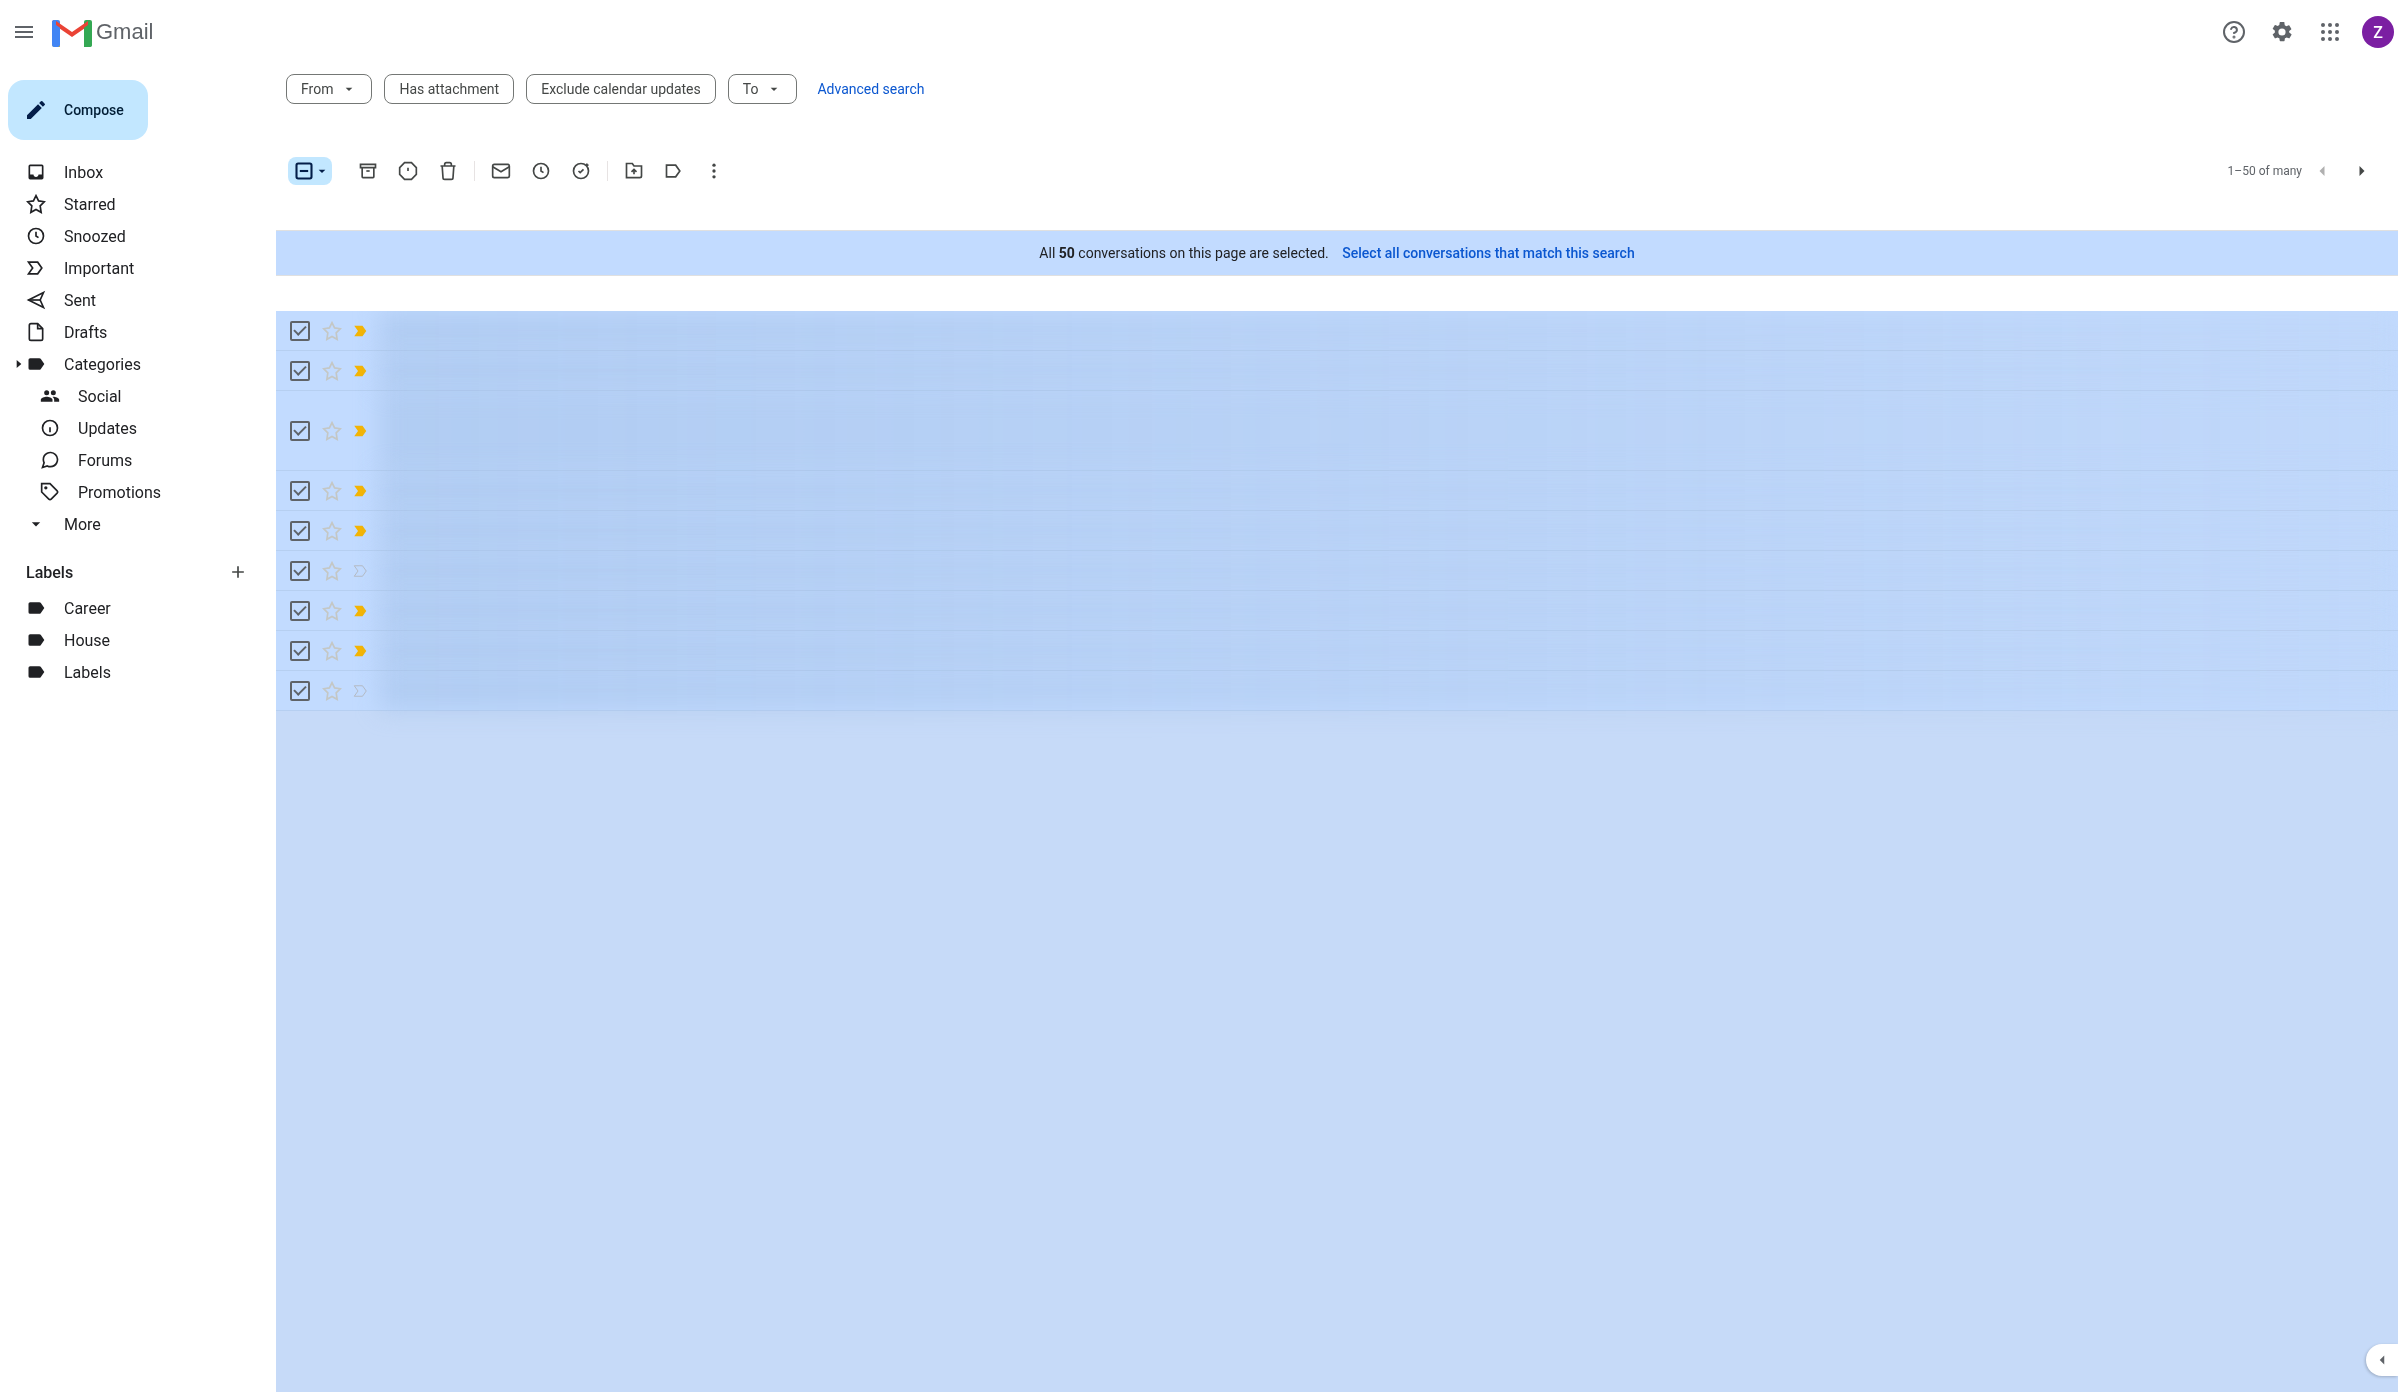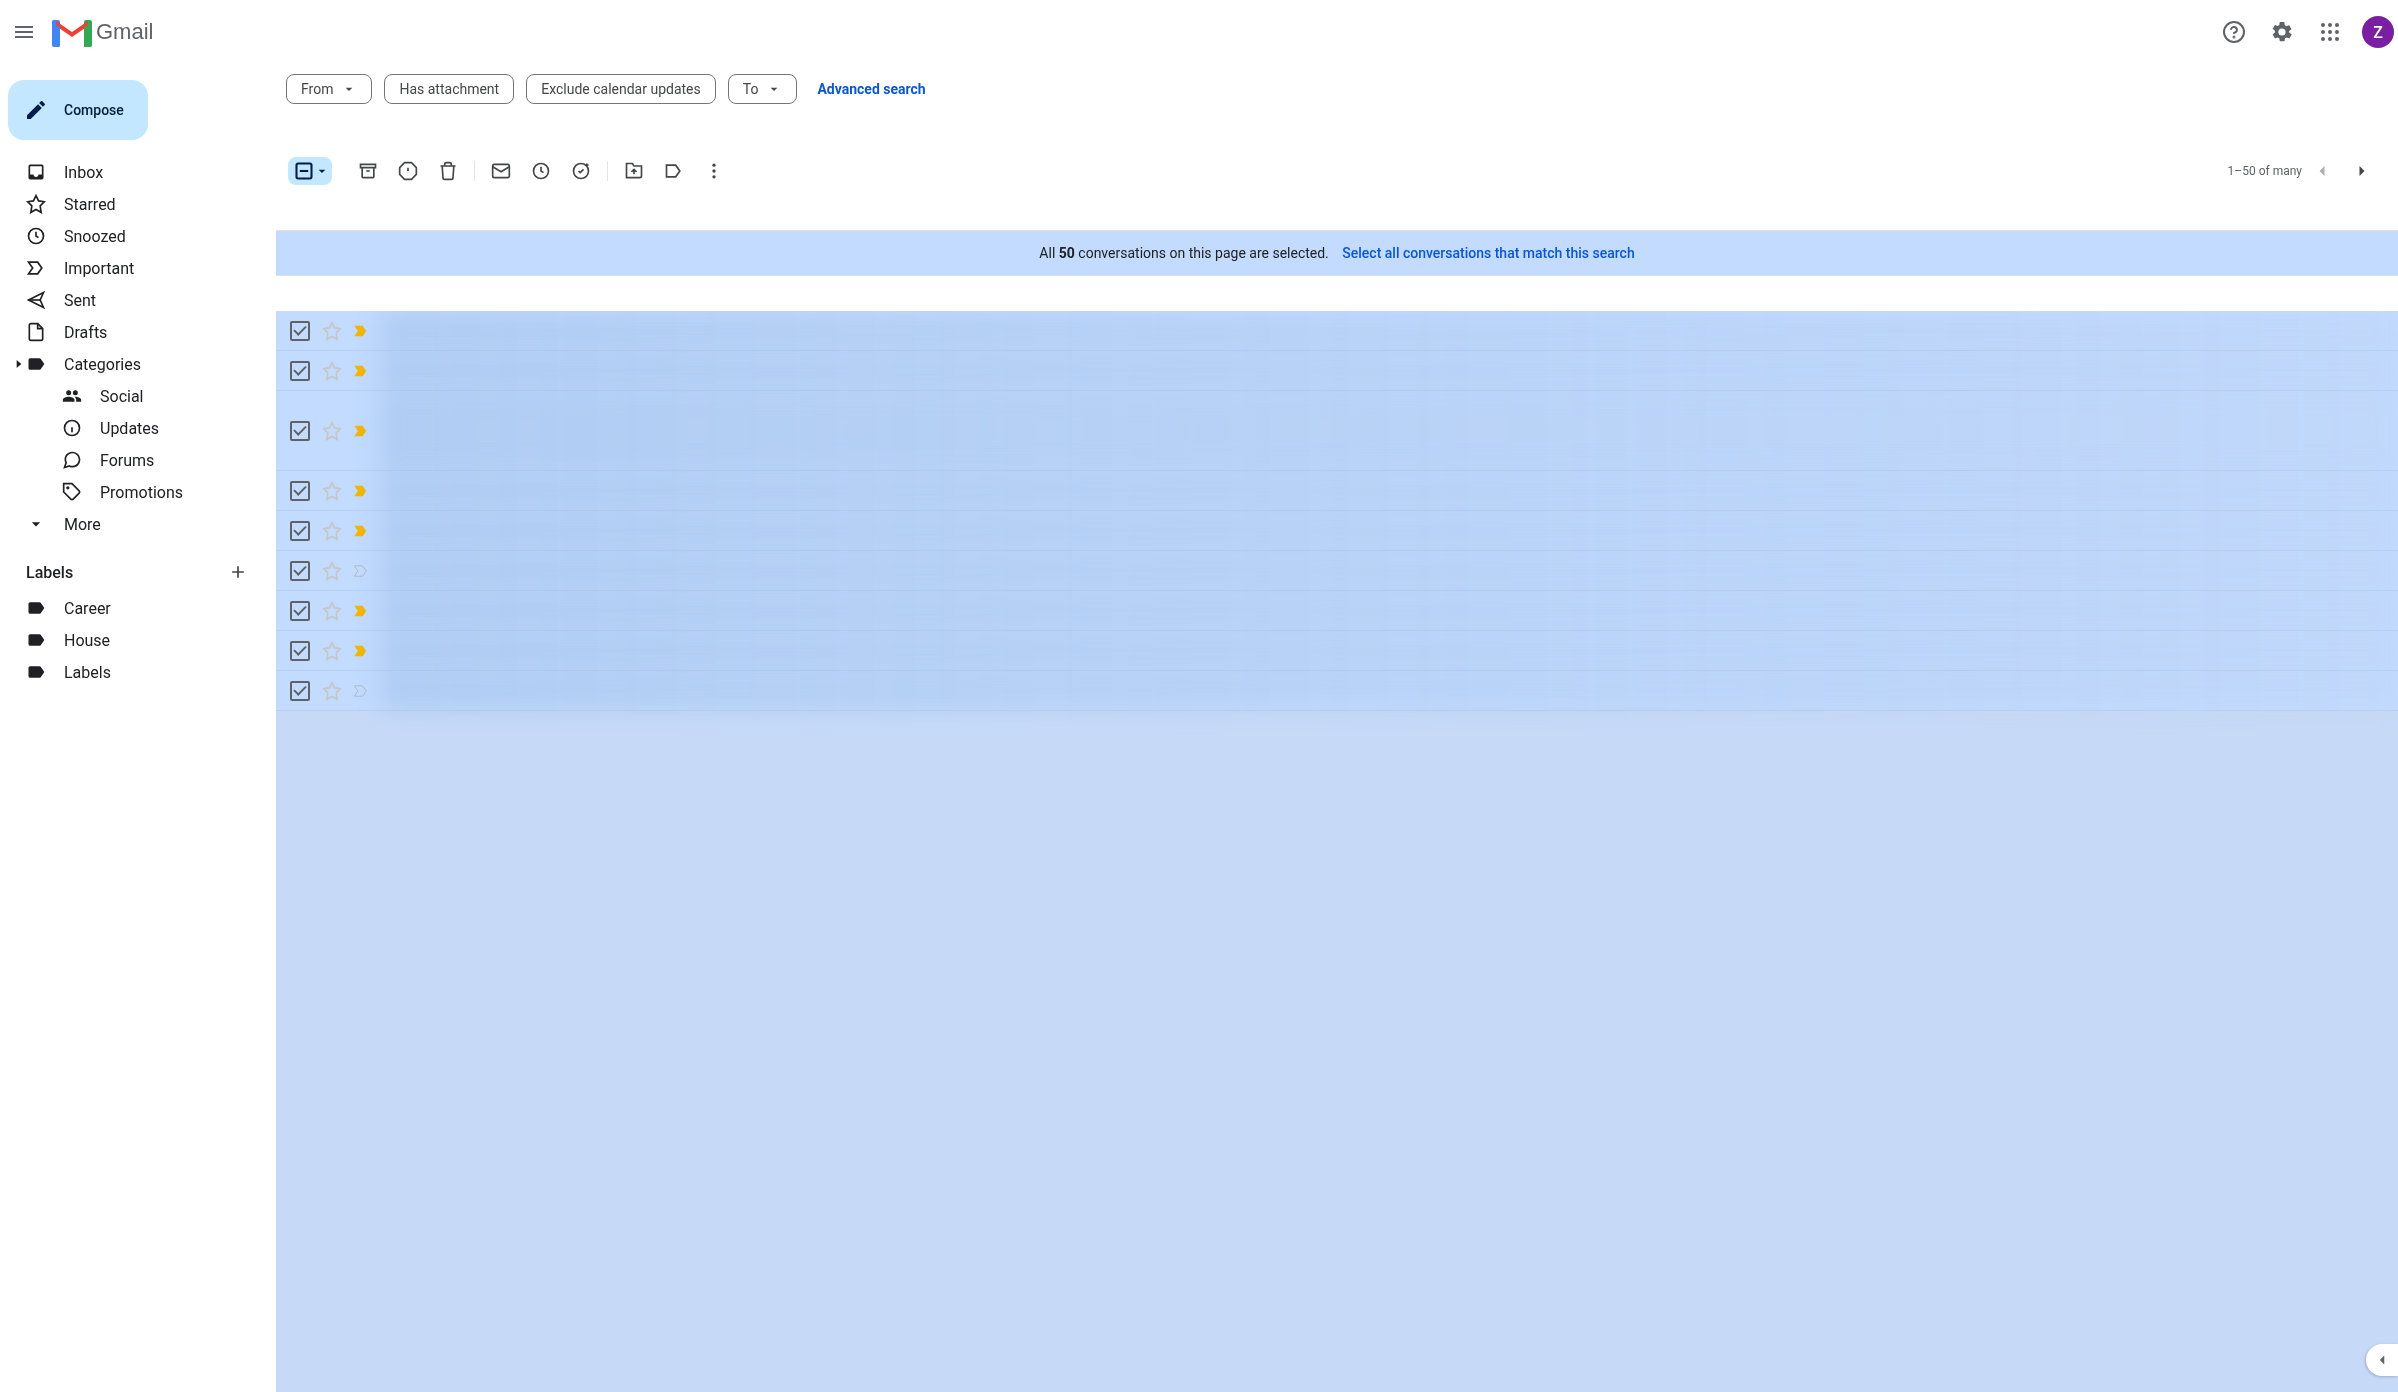--- a/index.html
+++ b/index.html
@@ -21,33 +21,33 @@
 .avatar { width: 32px; height: 32px; border-radius: 50%; background: #7b1fa2; color: #fff; display: flex; align-items: center; justify-content: center; font-size: 16px; font-weight: 500; margin-left: 8px; cursor: pointer; }
 
 .body-wrap { display: flex; height: calc(100vh - 64px); }
 
 .sidebar { width: 276px; padding: 8px 0; overflow-y: auto; }
 .compose-btn { display: inline-flex; align-items: center; background: #c2e7ff; border-radius: 16px; padding: 18px 24px 18px 16px; margin: 8px 0 16px 8px; cursor: pointer; box-shadow: none; font-size: 14px; font-weight: 500; color: #001d35; }
 .compose-btn svg { margin-right: 16px; }
 
 .nav-item { display: flex; align-items: center; height: 32px; padding: 0 12px 0 26px; border-radius: 0 16px 16px 0; margin-right: 16px; cursor: pointer; font-size: 16px; color: #202124; }
 .nav-item .nav-icon { width: 20px; height: 20px; margin-right: 18px; display: flex; align-items: center; justify-content: center; }
-.nav-sub-item { padding-left: 62px; }
+.nav-sub-item { padding-left: 40px; }
 .nav-expand { padding-left: 12px; }
 .nav-expand .caret { width: 14px; margin-right: 0; }
 
 .labels-header { display: flex; align-items: center; justify-content: space-between; padding: 0 24px 0 26px; height: 40px; font-size: 16px; font-weight: 500; color: #202124; margin-top: 12px; }
 .labels-header .add-btn { width: 28px; height: 28px; display: flex; align-items: center; justify-content: center; border-radius: 50%; cursor: pointer; }
 
 .main { flex: 1; display: flex; flex-direction: column; padding: 0 0 0 0; position: relative; gap: 35px; }
 
 .filter-chips { display: flex; gap: 12px; padding: 10px 10px 8px 10px; align-items: center; }
 .chip { display: inline-flex; align-items: center; border: 1px solid #747775; border-radius: 8px; padding: 6px 14px; font-size: 14px; color: #444746; cursor: pointer; background: #fff; }
 .chip .caret { margin-left: 8px; }
-.adv-search { color: #0b57d0; font-size: 14px; cursor: pointer; margin-left: 8px; font-weight: 700; }
+.adv-search { color: #0b57d0; font-size: 14px; cursor: pointer; margin-left: 8px; font-weight: 400; }
 
 .toolbar { display: flex; align-items: center; padding: 4px 16px 4px 12px; height: 48px; }
 .select-wrap { display: flex; align-items: center; background: #c2e7ff; border-radius: 8px; padding: 4px 2px 4px 6px; margin-right: 16px; }
 .select-cb { width: 20px; height: 20px; }
 .select-caret { width: 16px; display:flex; align-items:center; justify-content:center; }
 .tb-btn { width: 40px; height: 40px; display: flex; align-items: center; justify-content: center; border-radius: 50%; cursor: pointer; color:#444746; }
 .tb-sep { width: 1px; height: 20px; background: #e7e3e3; margin: 0 6px; }
 .pager { margin-left: auto; display: flex; align-items: center; font-size: 12px; color: #5f6368; }
 .pager .page-btn { width: 40px; height: 40px; display:flex; align-items:center; justify-content:center; border-radius:50%; }
 

